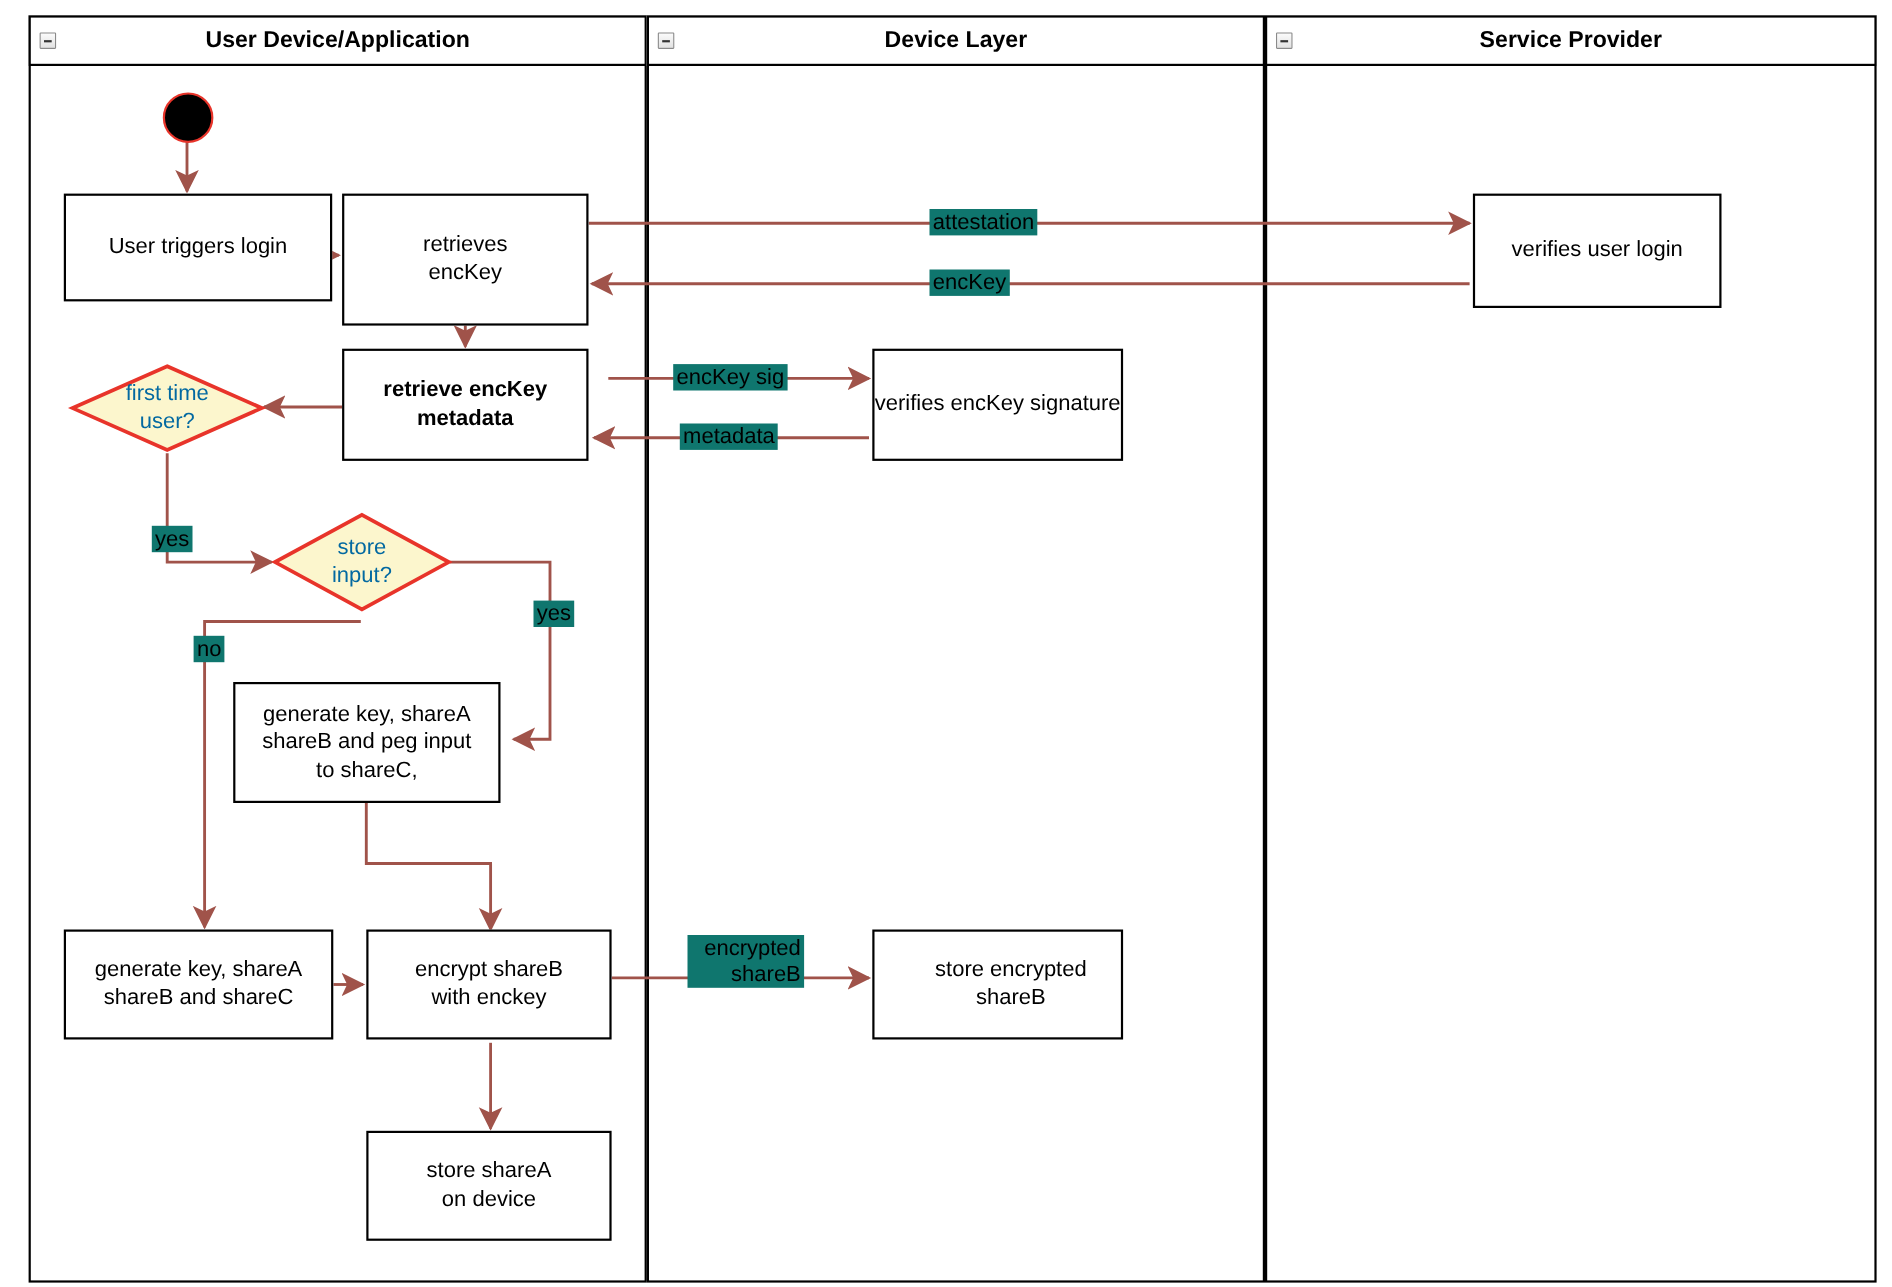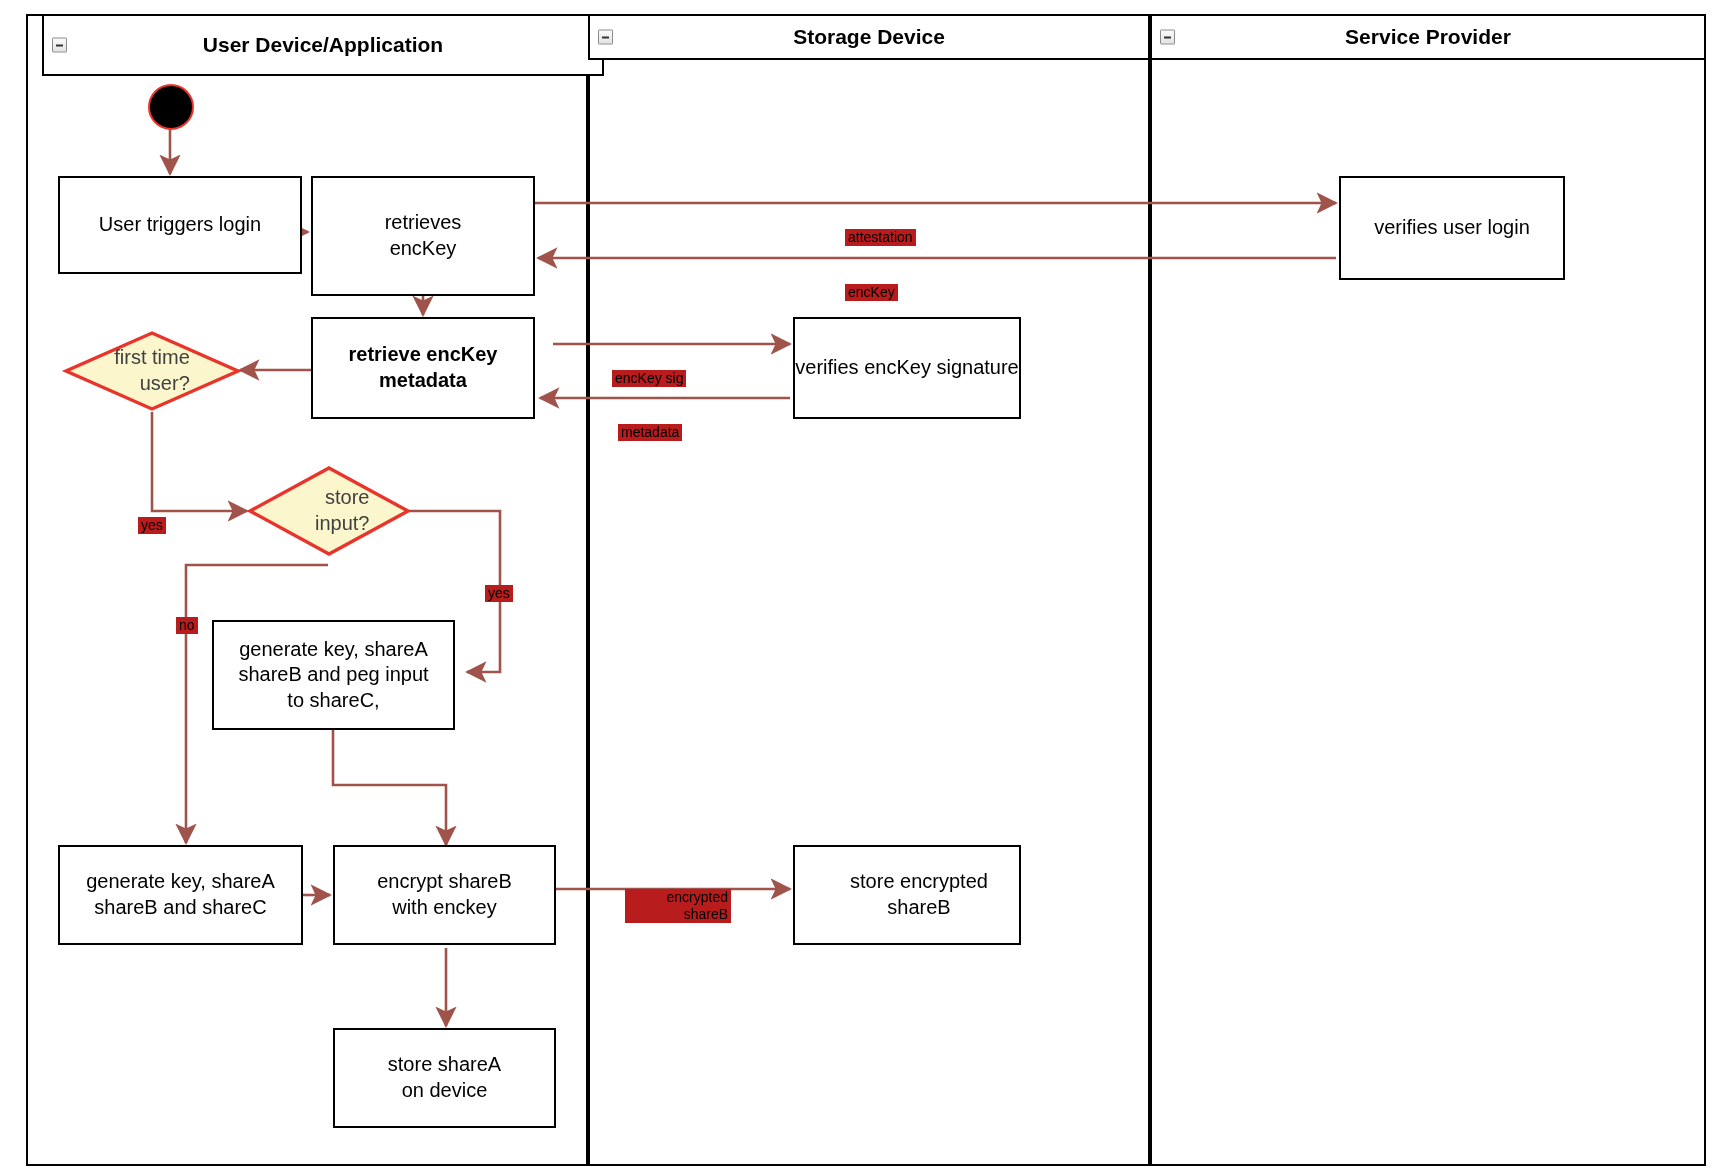--- a/index.html
+++ b/index.html
@@ -100,67 +100,66 @@
     position: absolute;
     left: 0;
     top: 0;
     overflow: visible;
   }
   .diamond-label {
     position: absolute;
     left: 50%;
     top: 50%;
     transform: translate(-50%, -50%);
-    text-align: right;
+    text-align: center;
     font-size: 20px;
     line-height: 1.28;
-    color: #404040;
+    color: #0369a1;
     white-space: pre-line;
     z-index: 6;
     pointer-events: none;
   }
   
   .edges {
     position: absolute;
     left: 0;
     top: 0;
     width: 1720px;
     height: 1170px;
     z-index: 2;
     overflow: visible;
   }
   .edge-label {
     position: absolute;
-    font-size: 14px;
+    font-size: 20px;
     color: #000000;
-    background: #b91c1c;
+    background: #0f766e;
     padding: 0 3px;
     white-space: pre-line;
     text-align: center;
     line-height: 1.2;
     z-index: 6;
-    margin-top: 39px;
   }
 </style>
 </head>
 <body>
 
 <div id="canvas">
 
   <div class="lane" style="left:26px; top:14px; width:562px; height:1152px;"></div>
   <div class="lane" style="left:588px; top:14px; width:562px; height:1152px;"></div>
   <div class="lane" style="left:1150px; top:14px; width:556px; height:1152px;"></div>
 
-  <div class="lane-header" style="left:26px; top:14px; width:562px; height:62px;margin-left:16px;">
+  <div class="lane-header" style="left:26px; top:14px; width:562px; height:46px;">
     <span class="collapse-icon"></span>
     <span class="lane-title">User Device/Application</span>
   </div>
   <div class="lane-header" style="left:588px; top:14px; width:562px; height:46px;">
     <span class="collapse-icon"></span>
-    <span class="lane-title">Storage Device</span>
+    <span class="lane-title">Device Layer</span>
   </div>
   <div class="lane-header" style="left:1150px; top:14px; width:556px; height:46px;">
     <span class="collapse-icon"></span>
     <span class="lane-title">Service Provider</span>
   </div>
 
   <svg class="edges" viewBox="0 0 1720 1170" width="1720" height="1170">
     <defs>
       <marker id="arrow" viewBox="0 0 12 12" refX="10" refY="6" markerWidth="9" markerHeight="9" orient="auto-start-reverse">
         <path d="M 0 0.5 L 11 6 L 0 11.5 L 2.6 6 Z" fill="#a0534a"></path>

